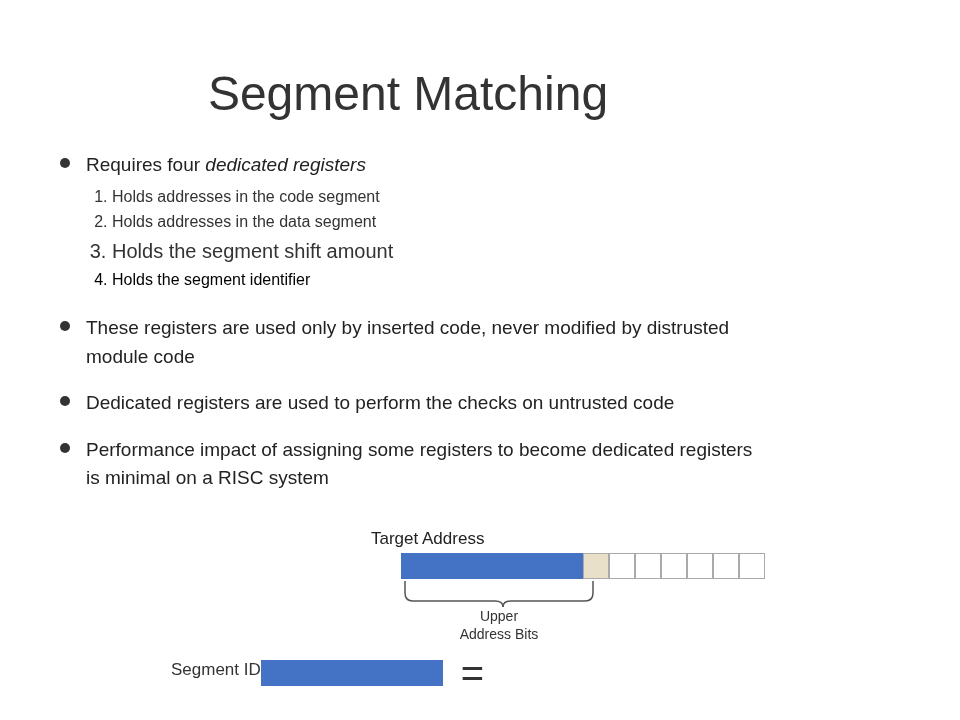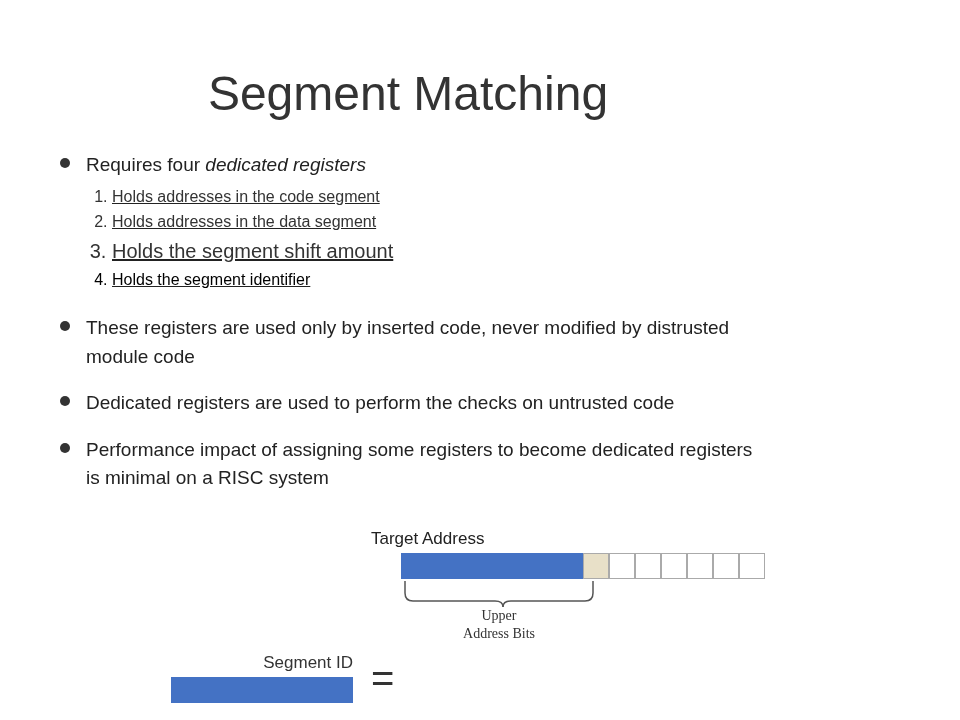--- a/index.html
+++ b/index.html
@@ -52,21 +52,20 @@
       line-height: 1.5;
       color: #222;
     }
     .bullet-text em {
       font-style: italic;
     }
     .numbered-list {
       margin-top: 4px;
       margin-left: 26px;
       margin-bottom: 4px;
-      text-decoration: underline;
     }
     .diagram-area {
       display: flex;
       flex-direction: column;
       align-items: center;
       margin-top: 18px;
       position: relative;
     }
     
     .register {
@@ -159,36 +158,36 @@
             <div style="width:26px; height:26px; border:1.5px solid #aaa; background:#e8e0c8;"></div>
             <div class="cell-white"></div>
             <div class="cell-white"></div>
             <div class="cell-white"></div>
             <div class="cell-white"></div>
             <div class="cell-white"></div>
             <div class="cell-white"></div>
           </div>
         </div>
 
-        <div style="display:flex; align-items:center;font-family:Liberation Serif, serif;">
+        <div style="display:flex; align-items:center;">
           <div style="width:230px;"></div>
 
           <div style="display:flex; flex-direction:column; align-items:center; width:196px;">
             <svg width="196" height="28">
 
               <path d="M4,2 L4,14 Q4,22 12,22 L94,22 Q102,22 102,28" stroke="#555" stroke-width="1.5" fill="none"></path>
               <path d="M192,2 L192,14 Q192,22 184,22 L110,22 Q102,22 102,28" stroke="#555" stroke-width="1.5" fill="none"></path>
             </svg>
             <div style="font-size:14px; color:#333; text-align:center; line-height:1.3;">Upper<br>Address Bits</div>
           </div>
         </div>
 
         <div style="display:flex; align-items:center; margin-top:10px;">
 
-          <div style="display:flex; flex-direction:column; align-items:flex-end;">
+          <div style="display:flex; flex-direction:row; align-items:flex-start;">
             <div style="font-size:17px; color:#333; margin-bottom:4px;">Segment ID</div>
 
             <div class="register">
               <div class="cell-blue"></div>
               <div class="cell-blue"></div>
               <div class="cell-blue"></div>
               <div class="cell-blue"></div>
               <div class="cell-blue"></div>
               <div class="cell-blue"></div>
               <div class="cell-blue"></div>

